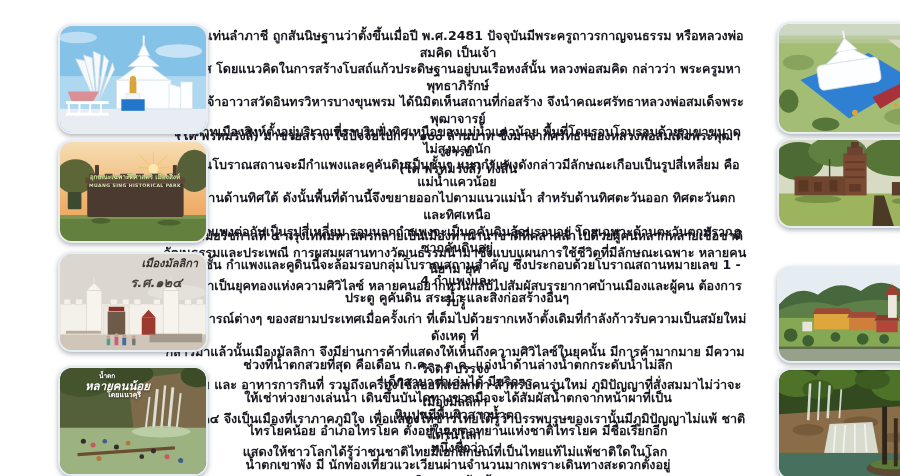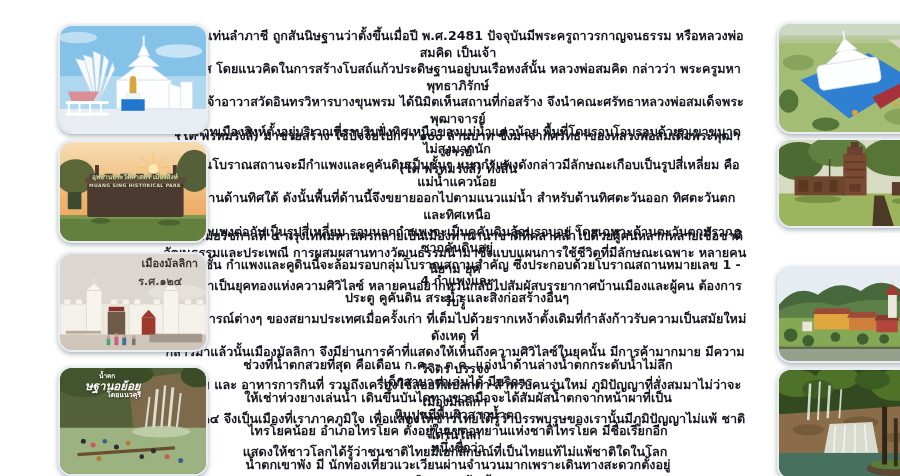--- a/index.html
+++ b/index.html
@@ -36,25 +36,25 @@
     left:22px;top:30px;width:106px;text-align:center;
     font-size:6.5px;color:#cfe79e;font-weight:700;white-space:nowrap;
     text-shadow:0 0 1px #2e241c;
   }
   .sign-eng{
     left:22px;top:41px;width:106px;text-align:center;
     font-size:4.6px;letter-spacing:.4px;color:#dcebbd;font-weight:700;white-space:nowrap;
     text-shadow:0 0 1px #2e241c;
   }
   .mallika-title{
-    right:8px;top:4px;text-align:left;color:#35302a;
+    right:8px;top:4px;text-align:left;color:#35302a;font-style:italic;
     font-size:11px;font-weight:700;line-height:12px;
   }
   .mallika-sub{
-    right:24px;top:18px;color:#4a443c;font-size:11px;font-weight:700;
+    right:24px;top:18px;color:#4a443c;font-style:italic;font-size:13px;font-weight:700;
   }
   .falls-label{
     left:10px;top:5px;color:#ffffff;text-shadow:0 1px 2px rgba(0,0,0,.55);
     font-weight:700;line-height:1.05;margin-left:15px;
   }
   .falls-label .s1{font-size:6.5px;display:block;padding-left:14px;}
   .falls-label .s2{font-size:11.5px;display:block;font-style:italic;}
   .falls-label .s3{font-size:7px;display:block;padding-left:22px;}
 </style>
 </head>
@@ -190,21 +190,21 @@
         <rect x="94" y="33" width="8" height="5"></rect>
           <rect x="110" y="33" width="8" height="5"></rect>
       </g>
       <rect x="28" y="43" width="99" height="35" rx="2" fill="#4b3a2f"></rect>
       <rect x="36" y="24" width="4" height="12" fill="#4b3a2f"></rect>
       <rect x="116" y="24" width="4" height="12" fill="#4b3a2f"></rect>
       <ellipse cx="42" cy="82" rx="10" ry="3" fill="#4c6330"></ellipse>
       <ellipse cx="112" cy="84" rx="12" ry="3" fill="#4c6330"></ellipse>
       <rect x="8" y="52" width="14" height="18" rx="1" fill="#3e4a30"></rect>
     </svg>
-    <div class="overlay sign-thai">อุทยานประวัติศาสตร์ เมืองสิงห์</div>
+    <div class="overlay sign-thai">อุกษณะเฉพาะัติศาสตร์ เมืองสิงห์</div>
     <div class="overlay sign-eng">MUANG SING HISTORICAL PARK</div>
   </figure>
 
   <figure class="photo" id="photo-r2">
     <svg viewBox="0 0 150 90" preserveAspectRatio="none">
       <rect width="150" height="90" fill="#d8dbc3"></rect>
       <ellipse cx="20" cy="22" rx="26" ry="20" fill="#4c6b33"></ellipse>
       <ellipse cx="60" cy="12" rx="30" ry="16" fill="#5f8040"></ellipse>
       <ellipse cx="120" cy="18" rx="34" ry="20" fill="#567536"></ellipse>
       <ellipse cx="145" cy="40" rx="14" ry="26" fill="#4c6b33"></ellipse>
@@ -347,21 +347,21 @@
         <circle cx="70" cy="78" r="2.4" fill="#b07838"></circle>
           <circle cx="96" cy="86" r="2.6" fill="#2f2f2f"></circle>
         <circle cx="110" cy="92" r="2.6" fill="#c9595f"></circle>
           <circle cx="124" cy="96" r="2.6" fill="#3e5f8e"></circle>
         <circle cx="84" cy="92" r="2.4" fill="#2f2f2f"></circle>
           <circle cx="40" cy="94" r="2.6" fill="#b07838"></circle>
       </g>
     </svg>
     <div class="overlay falls-label">
       <span class="s1">น้ำตก</span>
-      <span class="s2">ษฐานอย้อย</span>
+      <span class="s2">หลายคนน้อย</span>
       <span class="s3">โดยแนวคุรี</span>
     </div>
   </figure>
 
   <figure class="photo" id="photo-r4">
     <svg viewBox="0 0 150 112" preserveAspectRatio="none">
       <rect width="150" height="112" fill="#33491f"></rect>
       <g fill="#4e7328">
         <ellipse cx="18" cy="14" rx="24" ry="14"></ellipse>
           <ellipse cx="60" cy="8" rx="22" ry="12"></ellipse>

